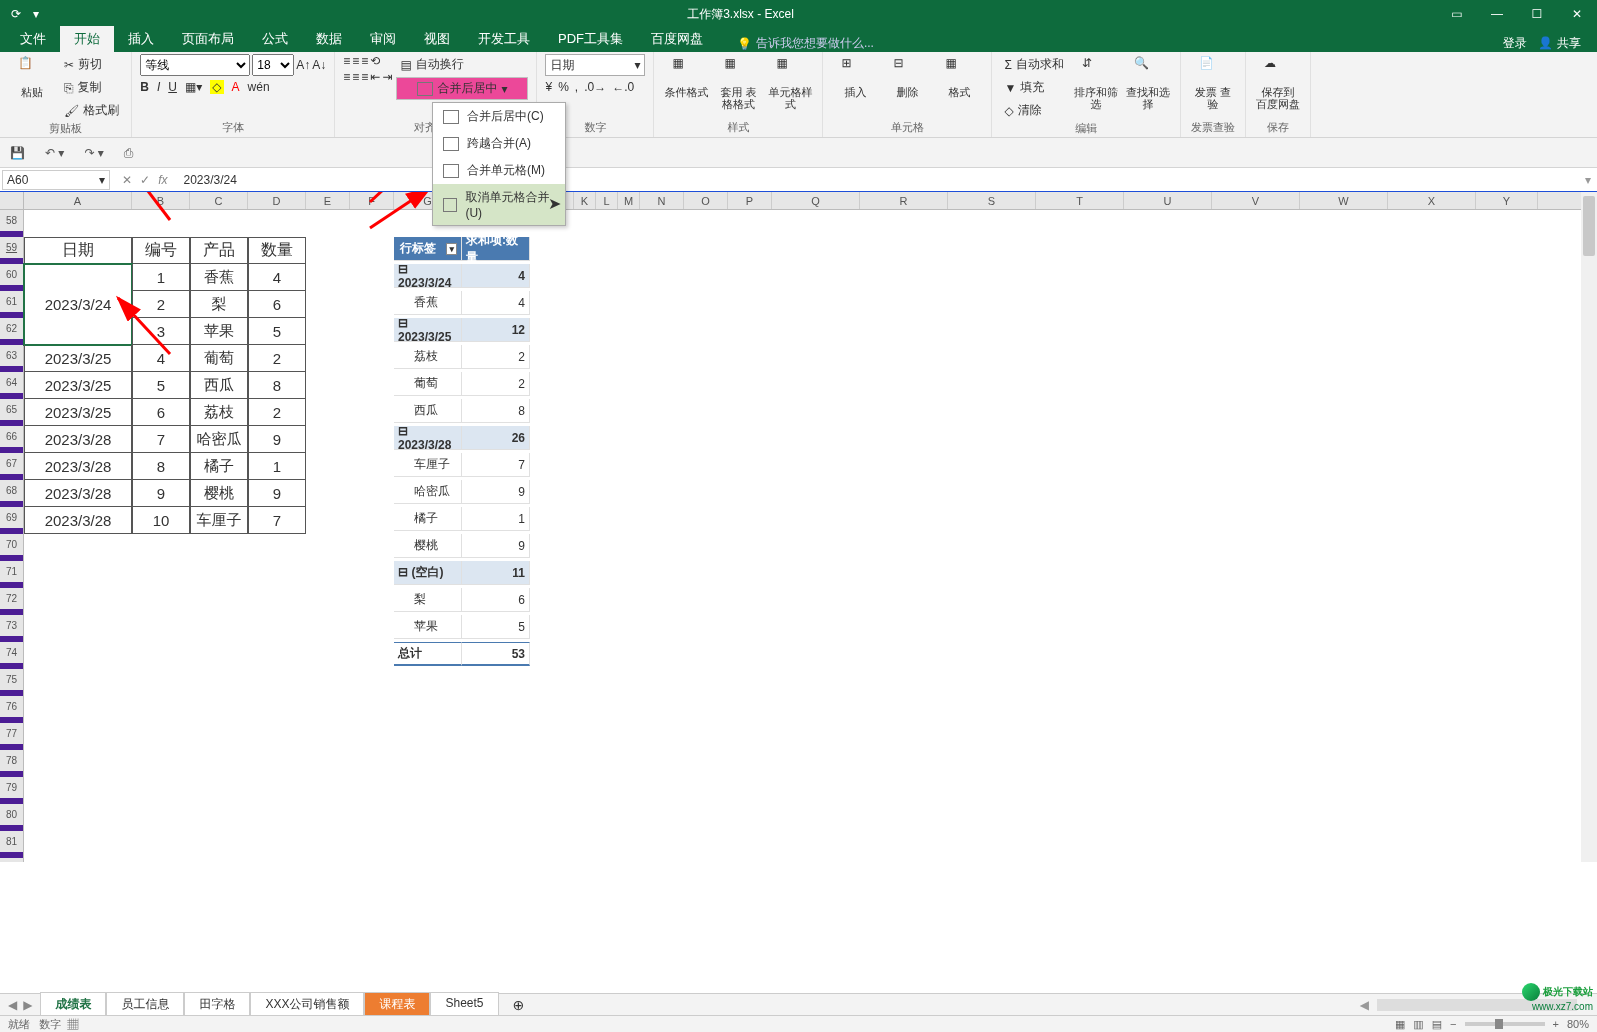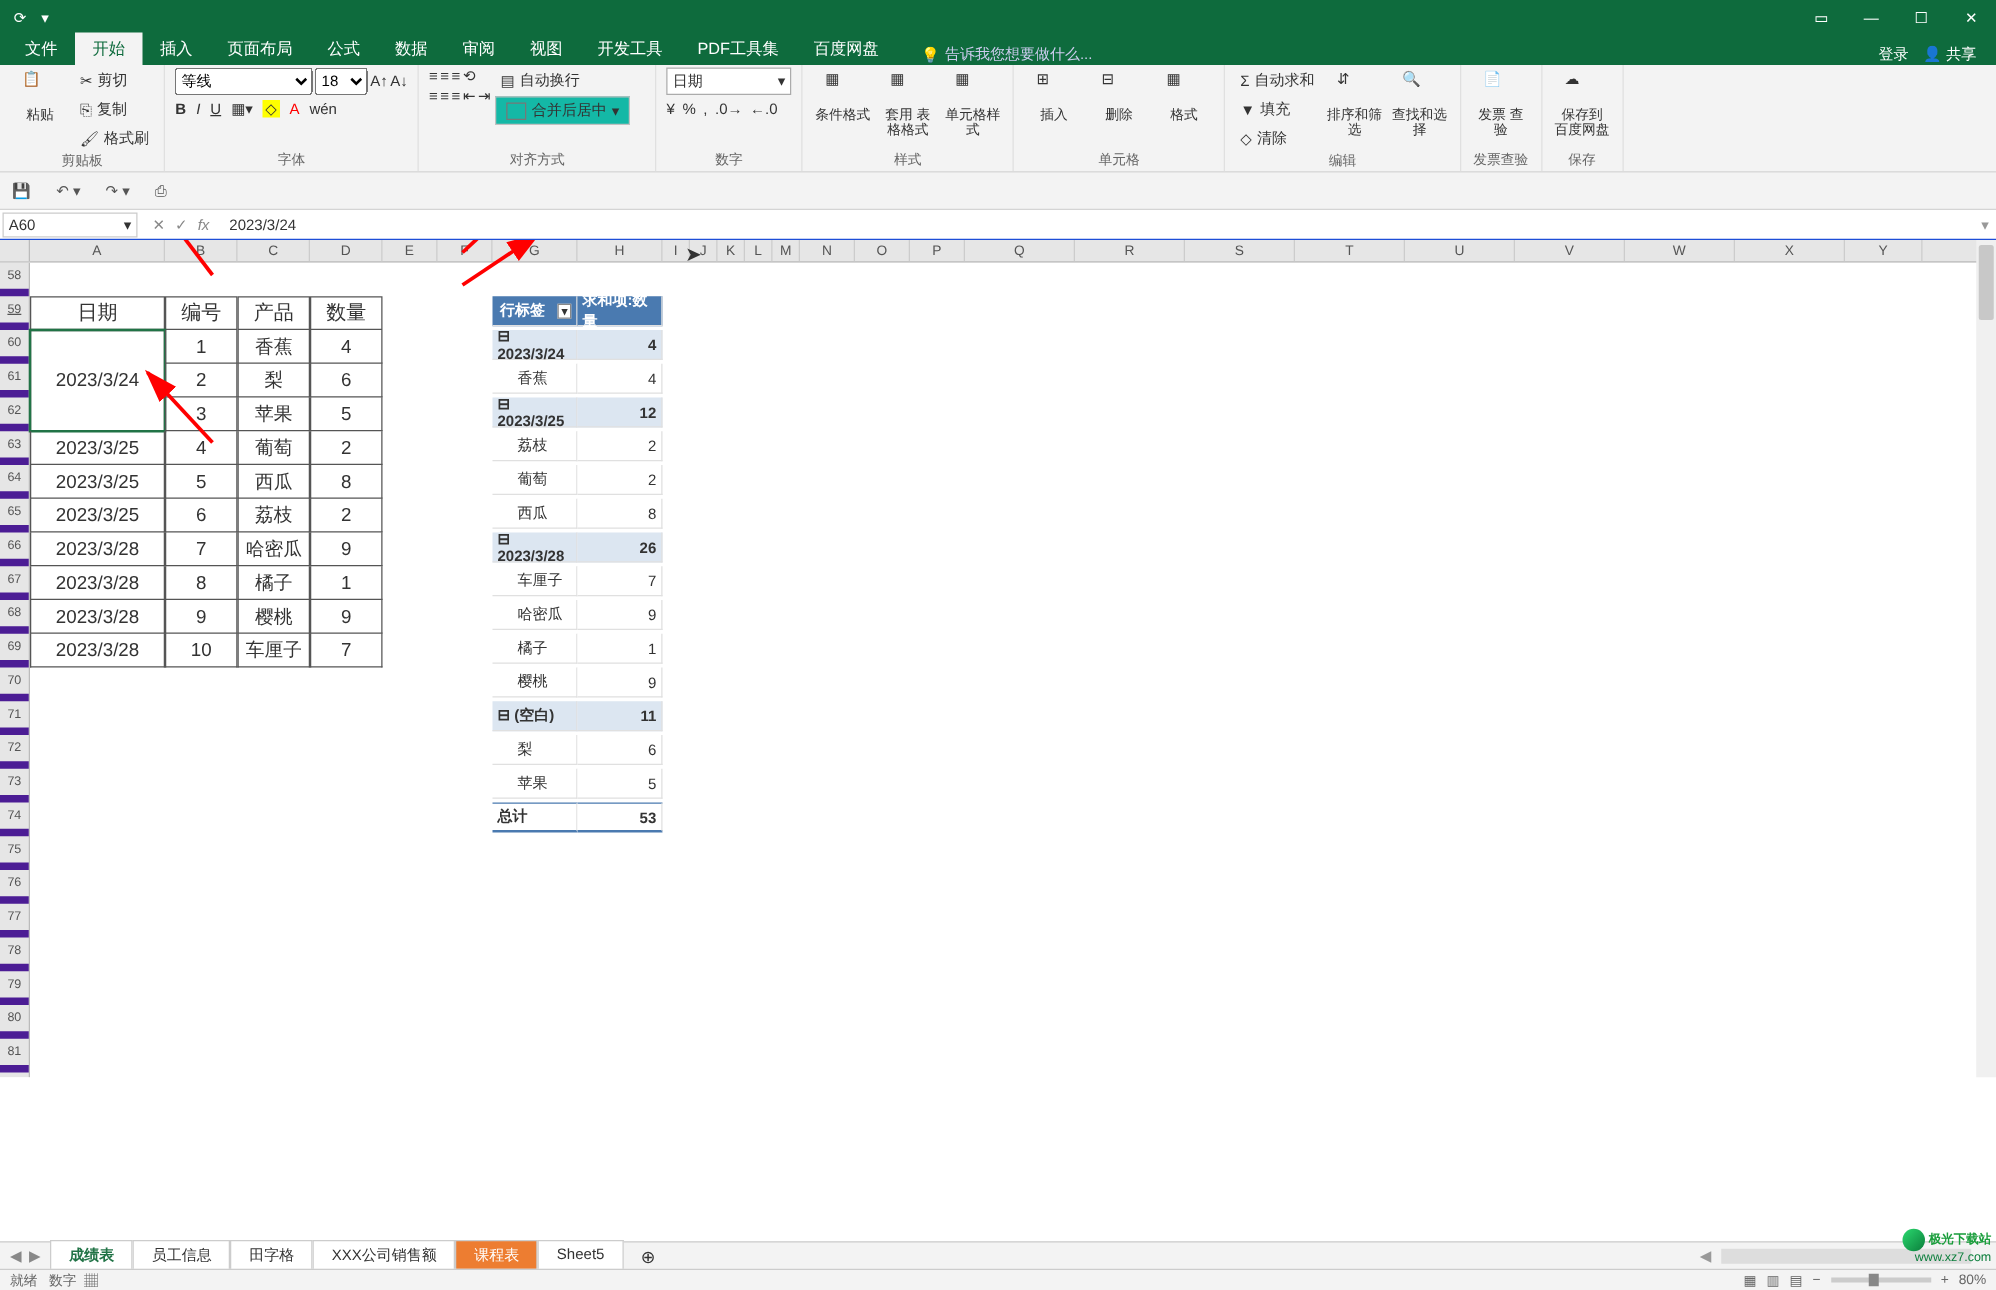--- a/index.html
+++ b/index.html
@@ -29,21 +29,21 @@
 .rbtn-lg { display: flex; flex-direction: column; align-items: center; width: 48px; cursor: pointer; padding: 2px; }
 .rbtn-lg .icon { width: 28px; height: 28px; margin-bottom: 2px; }
 .rbtn-lg .lbl { font-size: 11px; line-height: 12px; text-align: center; }
 .stack { display: flex; flex-direction: column; gap: 2px; }
 .row { display: flex; align-items: center; gap: 2px; }
 select.font-name { width: 110px; height: 22px; font-size: 12px; }
 select.font-size { width: 42px; height: 22px; font-size: 12px; }
 .number-dropdown { width: 100px; height: 22px; border: 1px solid #ababab; background: #fff; padding: 0 4px; font-size: 12px; display: flex; align-items: center; justify-content: space-between; }
 
 
-.merge-btn { display: flex; align-items: center; gap: 4px; background: #14b8a6; border: 1px solid #c0c0c0; padding: 2px 8px; }
+.merge-btn { display: flex; align-items: center; gap: 4px; background: #ec4899; border: 1px solid #c0c0c0; padding: 2px 20px; }
 .merge-menu { position: absolute; top: 50px; left: 432px; background: #fff; border: 1px solid #ababab; box-shadow: 2px 2px 4px rgba(0,0,0,0.2); z-index: 100; width: 134px; }
 .merge-menu .item { padding: 5px 10px; display: flex; align-items: center; gap: 8px; cursor: pointer; font-size: 12px; }
 .merge-menu .item:hover, .merge-menu .item.hover { background: #d5e5c7; }
 .merge-icon { width: 16px; height: 14px; border: 1px solid #777; position: relative; }
 
 
 .qat { background: #f3f3f3; height: 30px; border-bottom: 1px solid #d4d4d4; display: flex; align-items: center; padding: 0 10px; gap: 20px; }
 .qat span { cursor: pointer; color: #555; }
 
 
@@ -101,20 +101,21 @@
 .cursor-arrow { position: absolute; z-index: 300; font-size: 16px; left: 548px; top: 194px; pointer-events:none;}
 </style>
 </head>
 <body>
 
 <div class="title-bar">
   <div class="left-controls">
     <span>⟳</span>
     <span>▾</span>
   </div>
+  <div class="title">工作簿3.xlsx - Excel</div>
   <div class="win-controls">
     <span>▭</span>
     <span>—</span>
     <span>☐</span>
     <span>✕</span>
   </div>
 </div>
 
 <div class="menu-tabs">
   <div class="tab">文件</div>
@@ -293,20 +294,38 @@
     <div class="group-body">
       <div class="rbtn-lg">
           <span class="icon">☁</span>
           <span class="lbl">保存到
 百度网盘</span>
         </div>
     </div>
     <div class="group-label">保存</div>
   </div>
 
+  <div class="merge-menu">
+    <div class="item">
+        <span class="merge-icon"></span>
+        <span>合并后居中(C)</span>
+      </div>
+    <div class="item">
+        <span class="merge-icon"></span>
+        <span>跨越合并(A)</span>
+      </div>
+    <div class="item">
+        <span class="merge-icon"></span>
+        <span>合并单元格(M)</span>
+      </div>
+    <div class="item hover">
+        <span class="merge-icon"></span>
+        <span>取消单元格合并(U)</span>
+      </div>
+  </div>
 </div>
 
 <div class="qat">
   <span>💾</span>
   <span>↶ ▾</span>
   <span>↷ ▾</span>
   <span>⎙</span>
 </div>
 
 <div class="formula-row">

